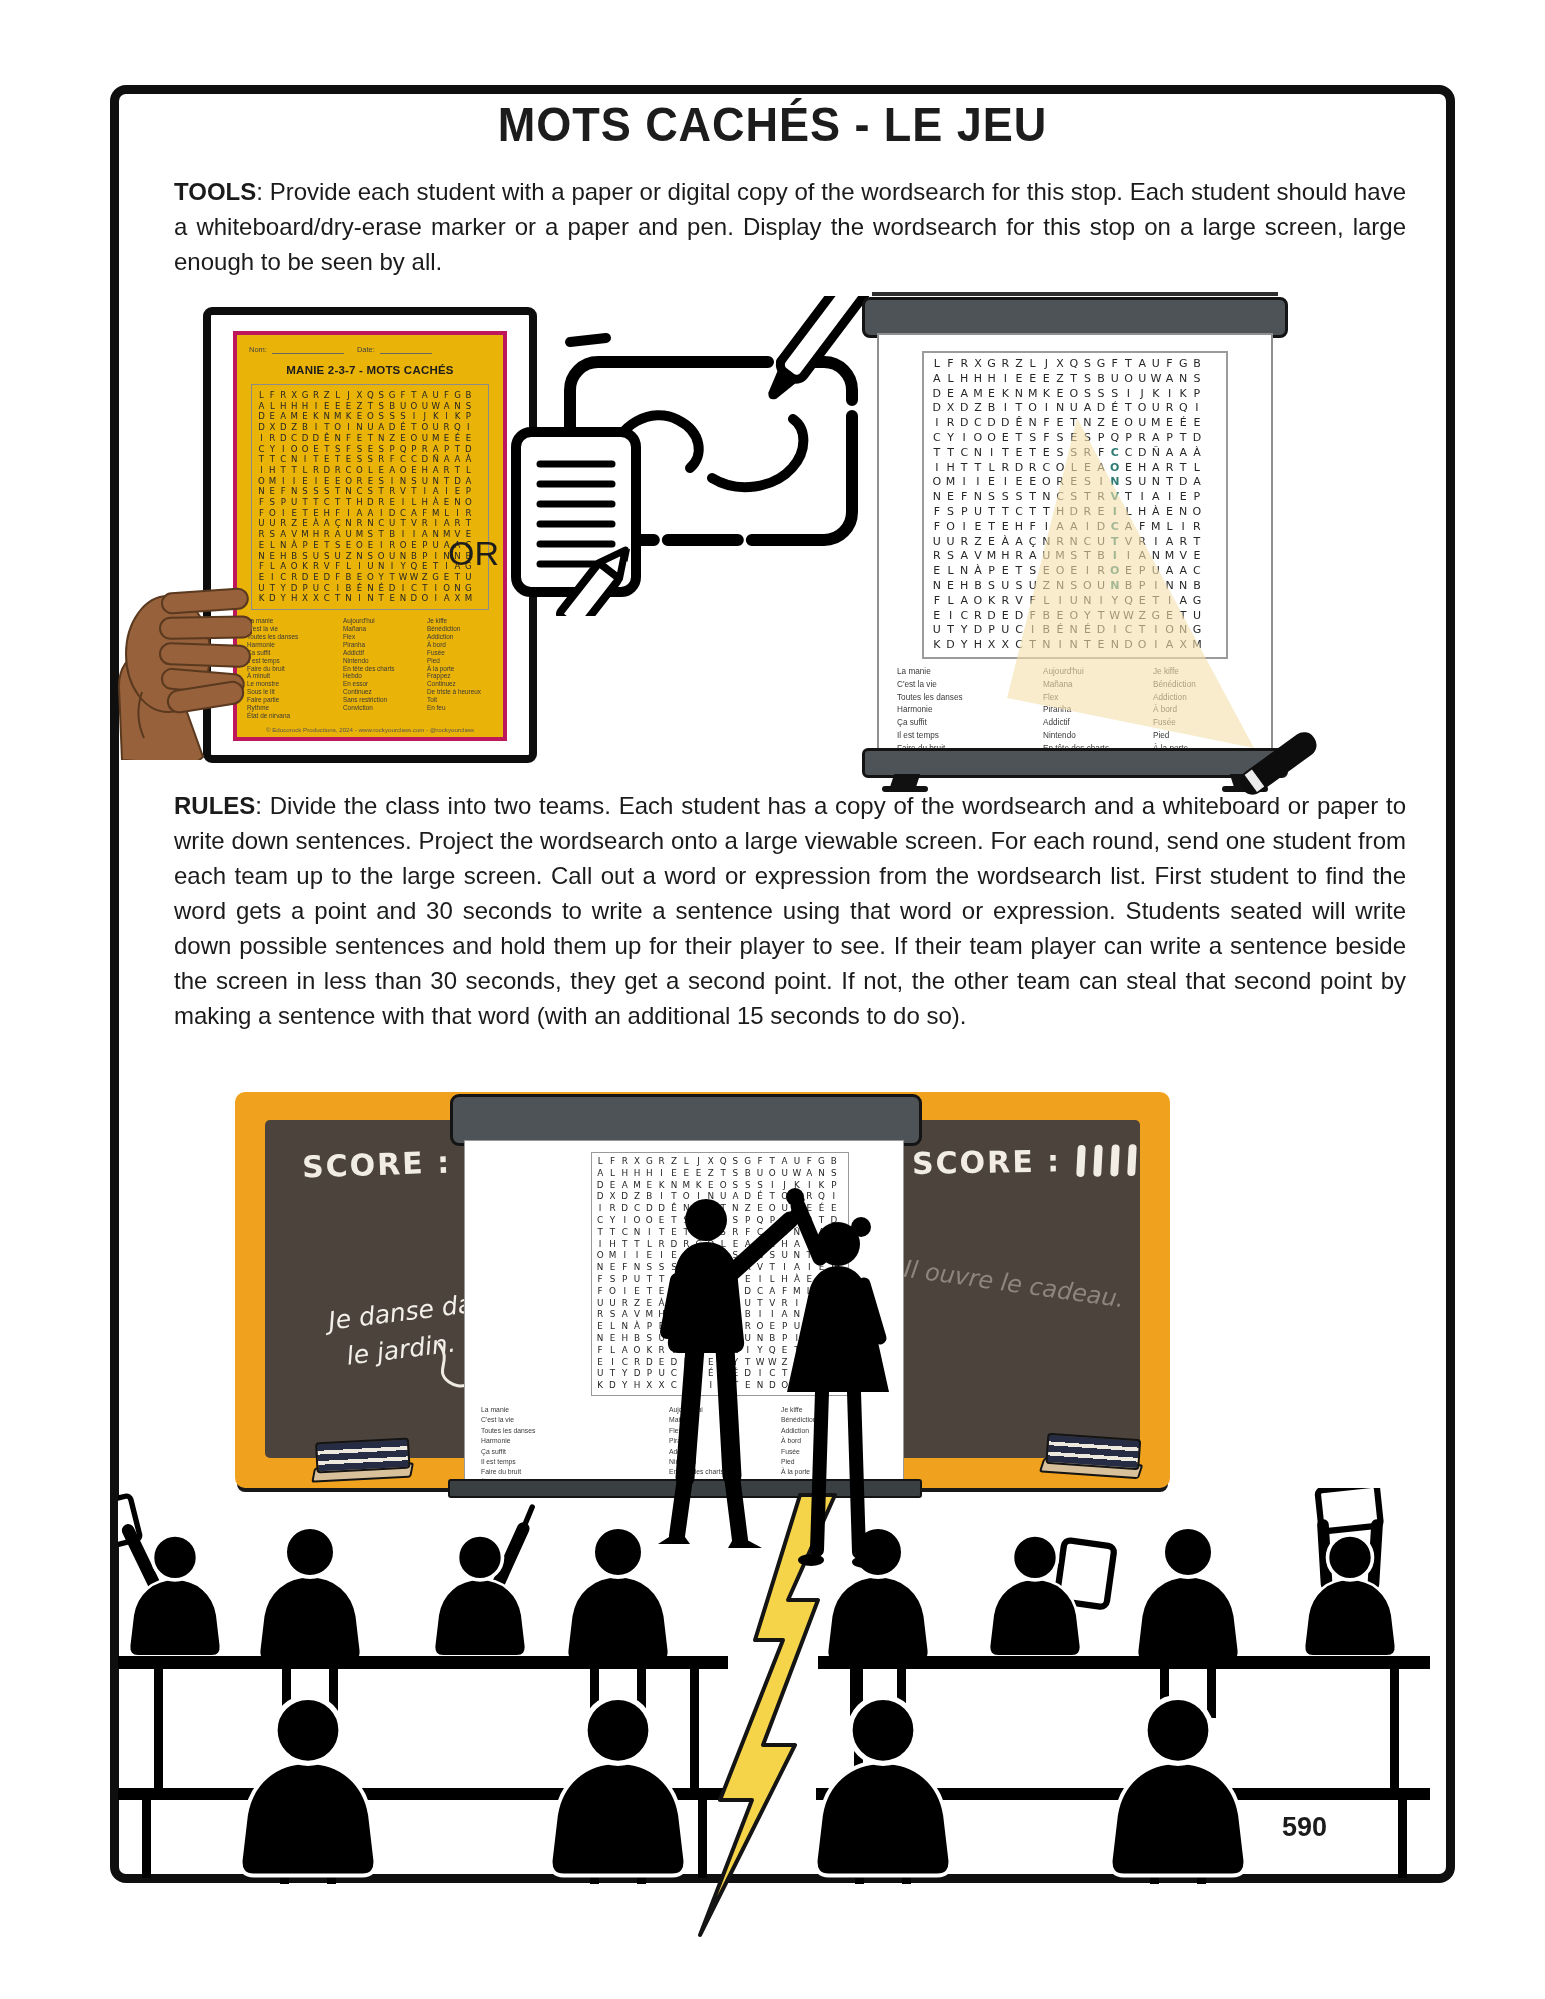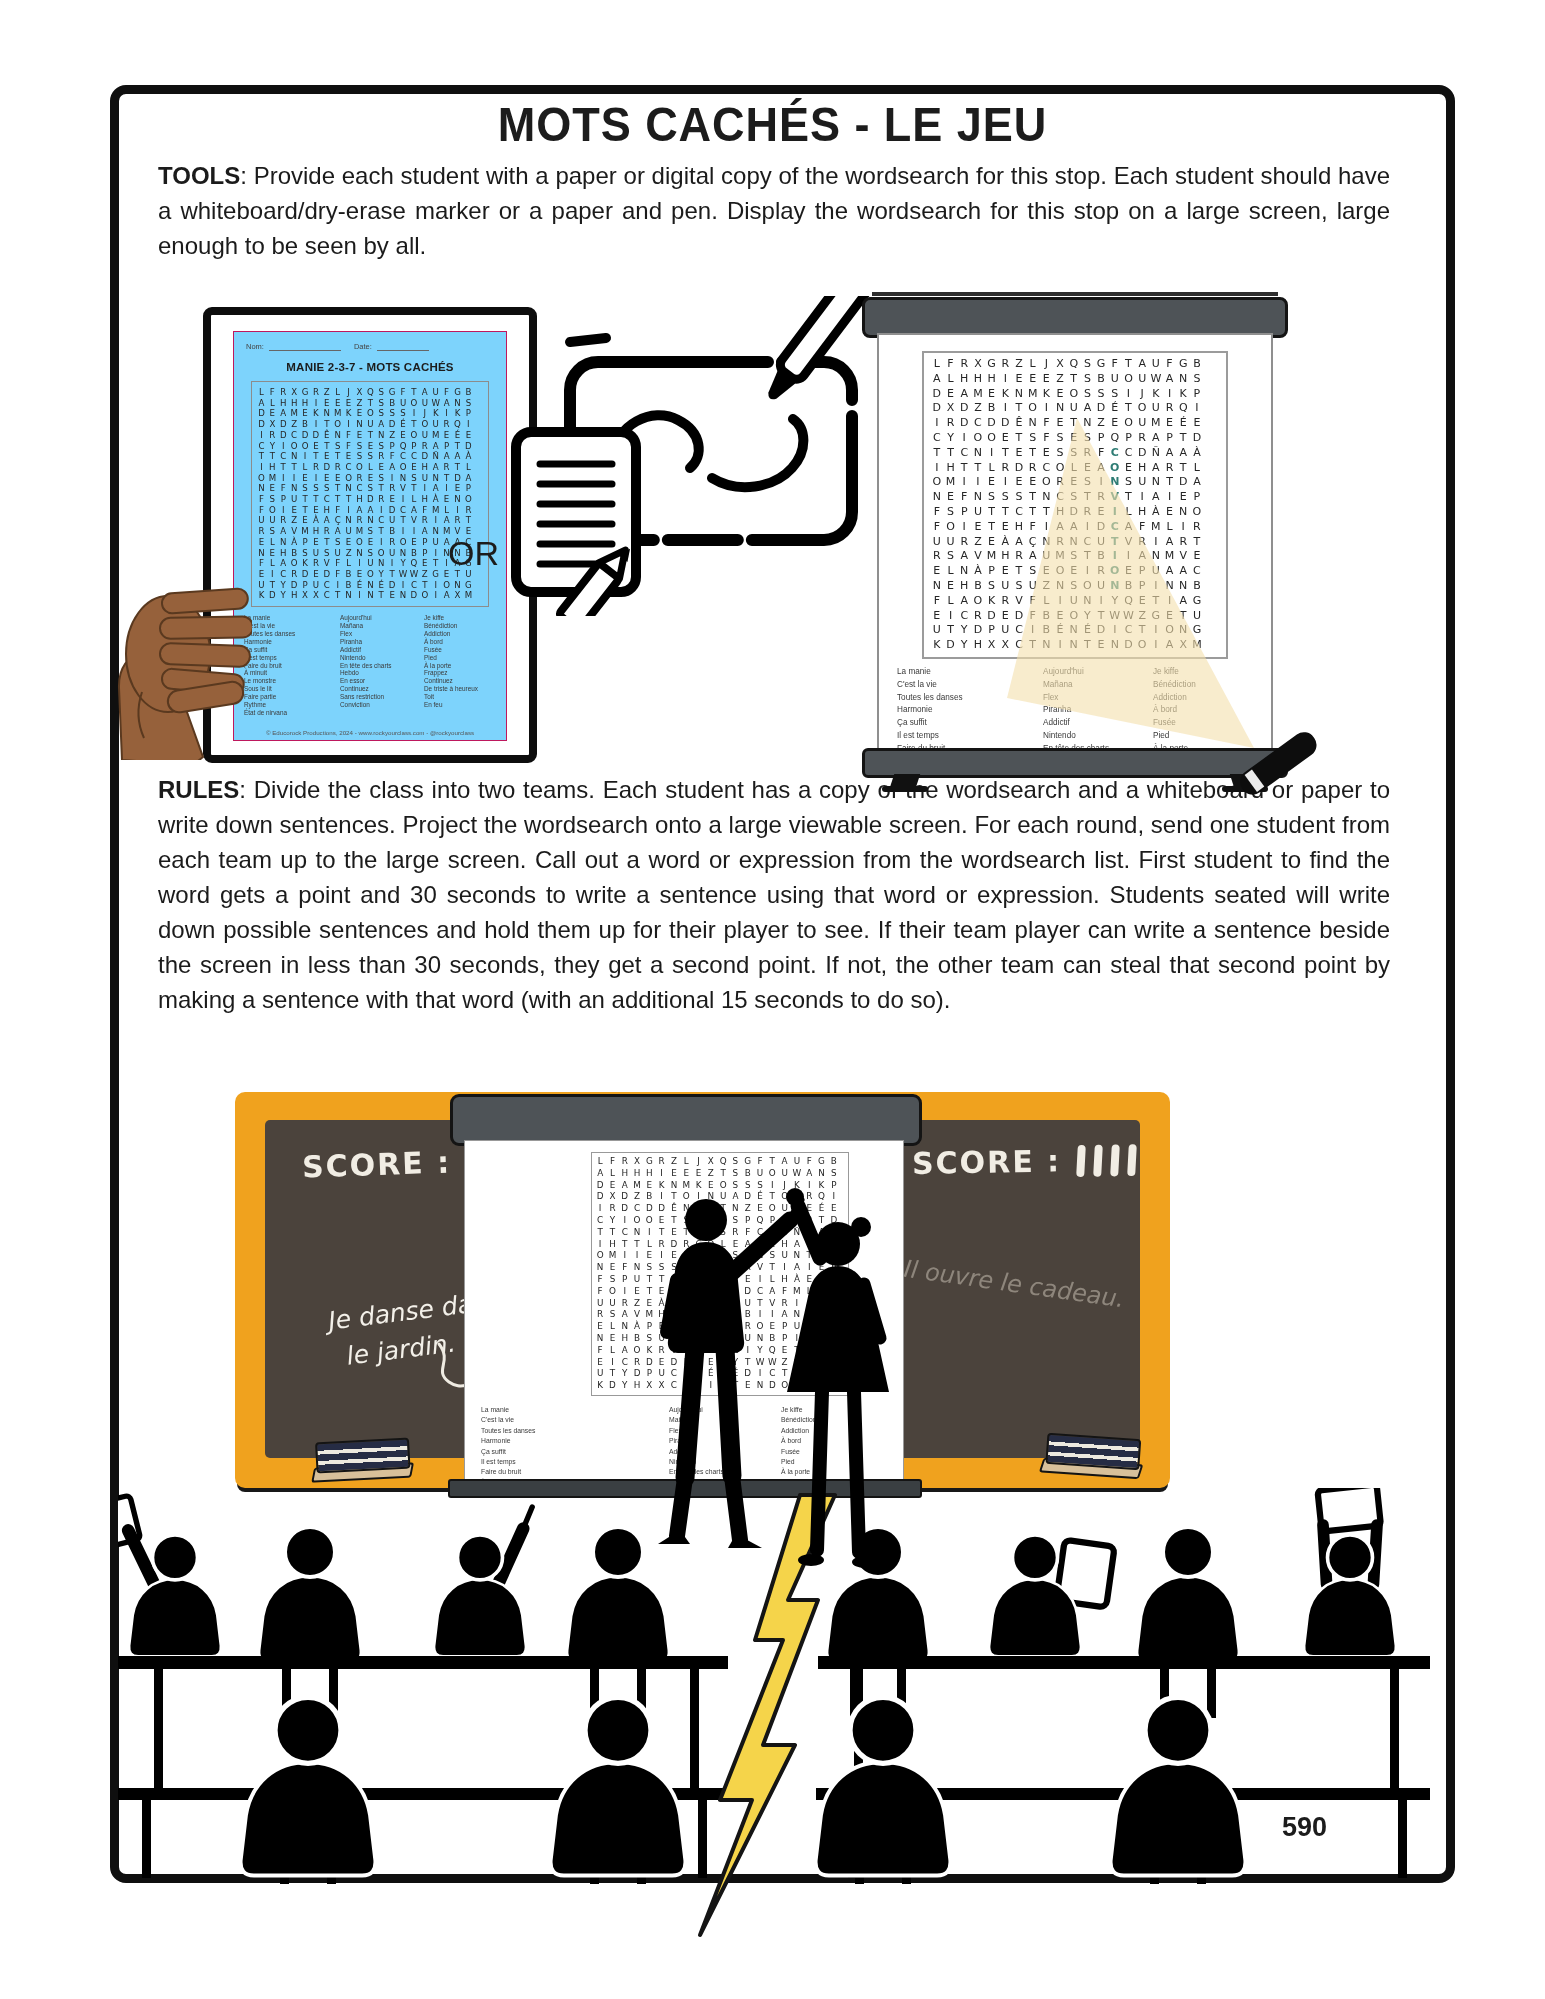--- a/index.html
+++ b/index.html
@@ -2,38 +2,38 @@
 <html><head>
 <meta charset="utf-8">
 <style>
   html,body{margin:0;padding:0;background:#fff;}
   #page{position:relative;width:1545px;height:1999px;background:#fff;overflow:hidden;
         font-family:"Liberation Sans",sans-serif;color:#1c1c1c;padding-left:28px;}
   .border-frame{position:absolute;left:110px;top:85px;width:1327px;height:1780px;
         border:9px solid #0f0f0f;border-radius:16px;z-index:1;}
   h1{position:absolute;left:0;top:96px;width:1545px;margin:0;text-align:center;
      font-size:49px;font-weight:800;letter-spacing:1px;transform:scaleX(.92);z-index:2;}
-  .para{position:absolute;left:158px;width:1232px;margin:0;font-size:24px;line-height:35px;
+  .para{position:absolute;left:158px;width:1232px;margin:16px;font-size:24px;line-height:35px;
      text-align:justify;z-index:2;color:#1b1b1b;}
   .para b{font-weight:800;}
   .tools{top:158px;}
   .rules{top:772px;}
 
   
   .ws-grid{line-height:0;}
   .ws-row{white-space:nowrap;}
   .ws-cell{display:inline-block;text-align:center;vertical-align:top;color:#262626;
            font-family:"DejaVu Sans",sans-serif;}
   .ws-words{display:flex;}
   .ws-words ul{list-style:none;margin:0;padding:0;color:#3a3a3a;}
 
   
   .worksheet{position:absolute;left:203px;top:307px;width:318px;height:440px;background:#fff;
      border:8px solid #0d0d0d;border-radius:9px;z-index:3;}
-  .sheet{position:absolute;left:22px;right:22px;top:16px;bottom:14px;border:1px solid #be185d;background:#7dd3fc;}
+  .sheet{position:absolute;left:22px;right:22px;top:16px;bottom:14px;border:4px solid #be185d;background:#eab308;}
   .nomdate{display:flex;align-items:flex-end;gap:5px;margin:10px 12px 0;font-size:7.5px;color:#444;}
   .nomdate .ln{flex:0 0 auto;border-bottom:1px solid #666;height:7px;}
   .nomdate .w1{width:72px;margin-right:8px;}
   .nomdate .w2{width:52px;}
   .ws-title{margin-top:10px;text-align:center;font-size:11.5px;font-weight:700;letter-spacing:.2px;}
   .ws-paper .ws-gridbox{margin:8px auto 0;width:228px;border:1.5px solid #8c8c8c;padding:5px 4px;}
   .ws-paper .ws-cell{width:10.9px;font-size:8.6px;line-height:10.7px;}
   .ws-paper .ws-words{margin:7px 10px 0;font-size:6.4px;line-height:7.9px;}
   .ws-paper .ws-words ul:nth-child(1){width:96px;}
   .ws-paper .ws-words ul:nth-child(2){width:84px;}

